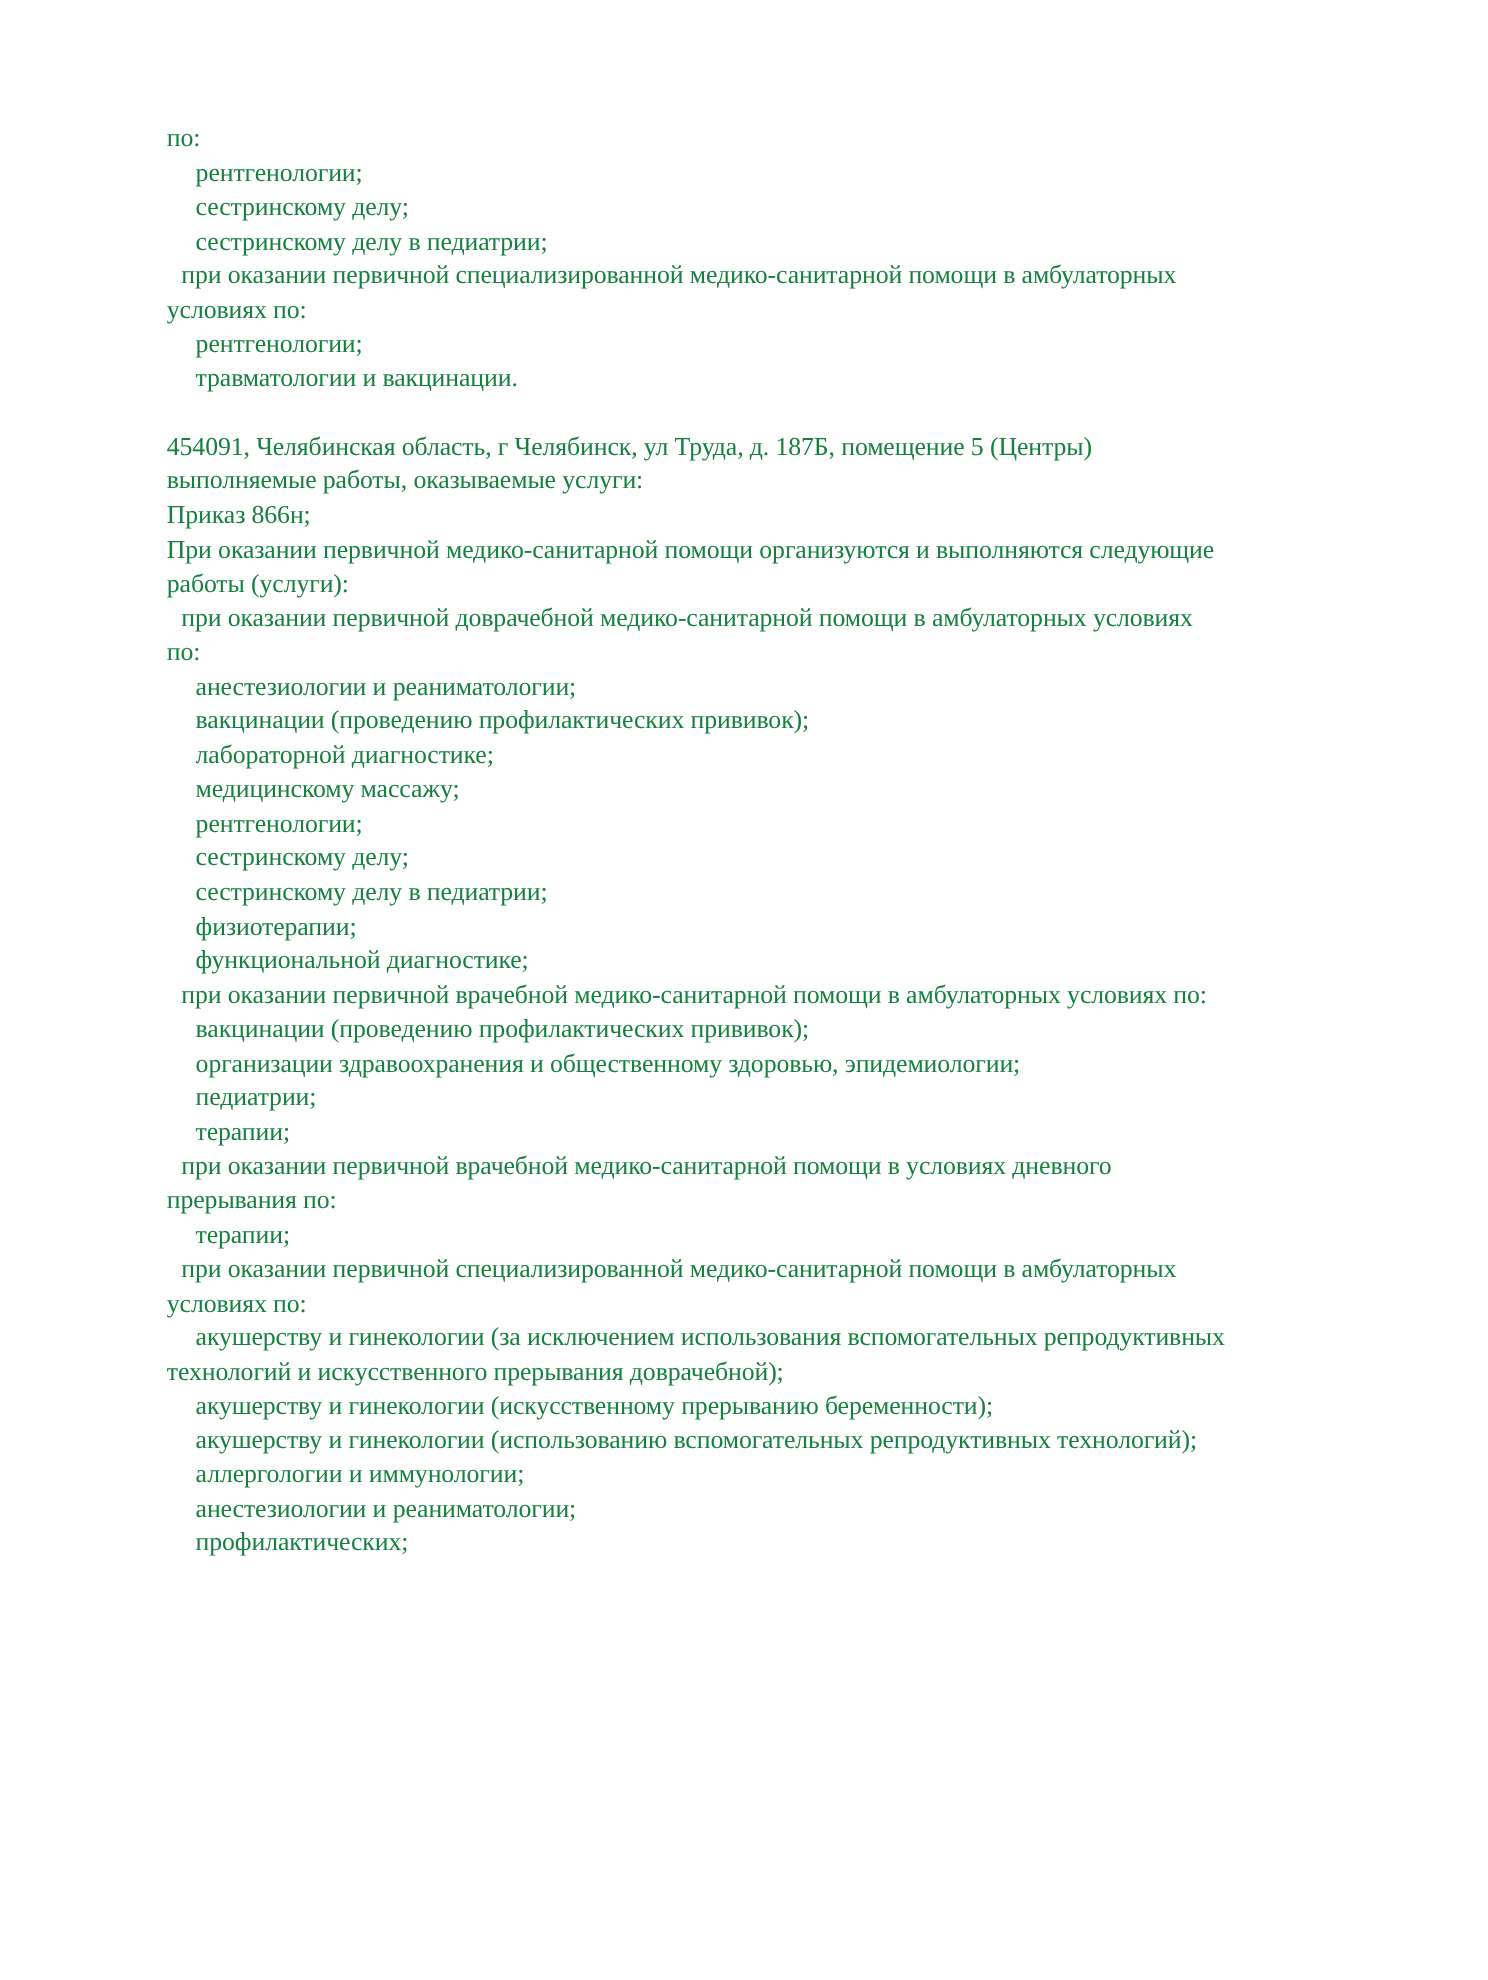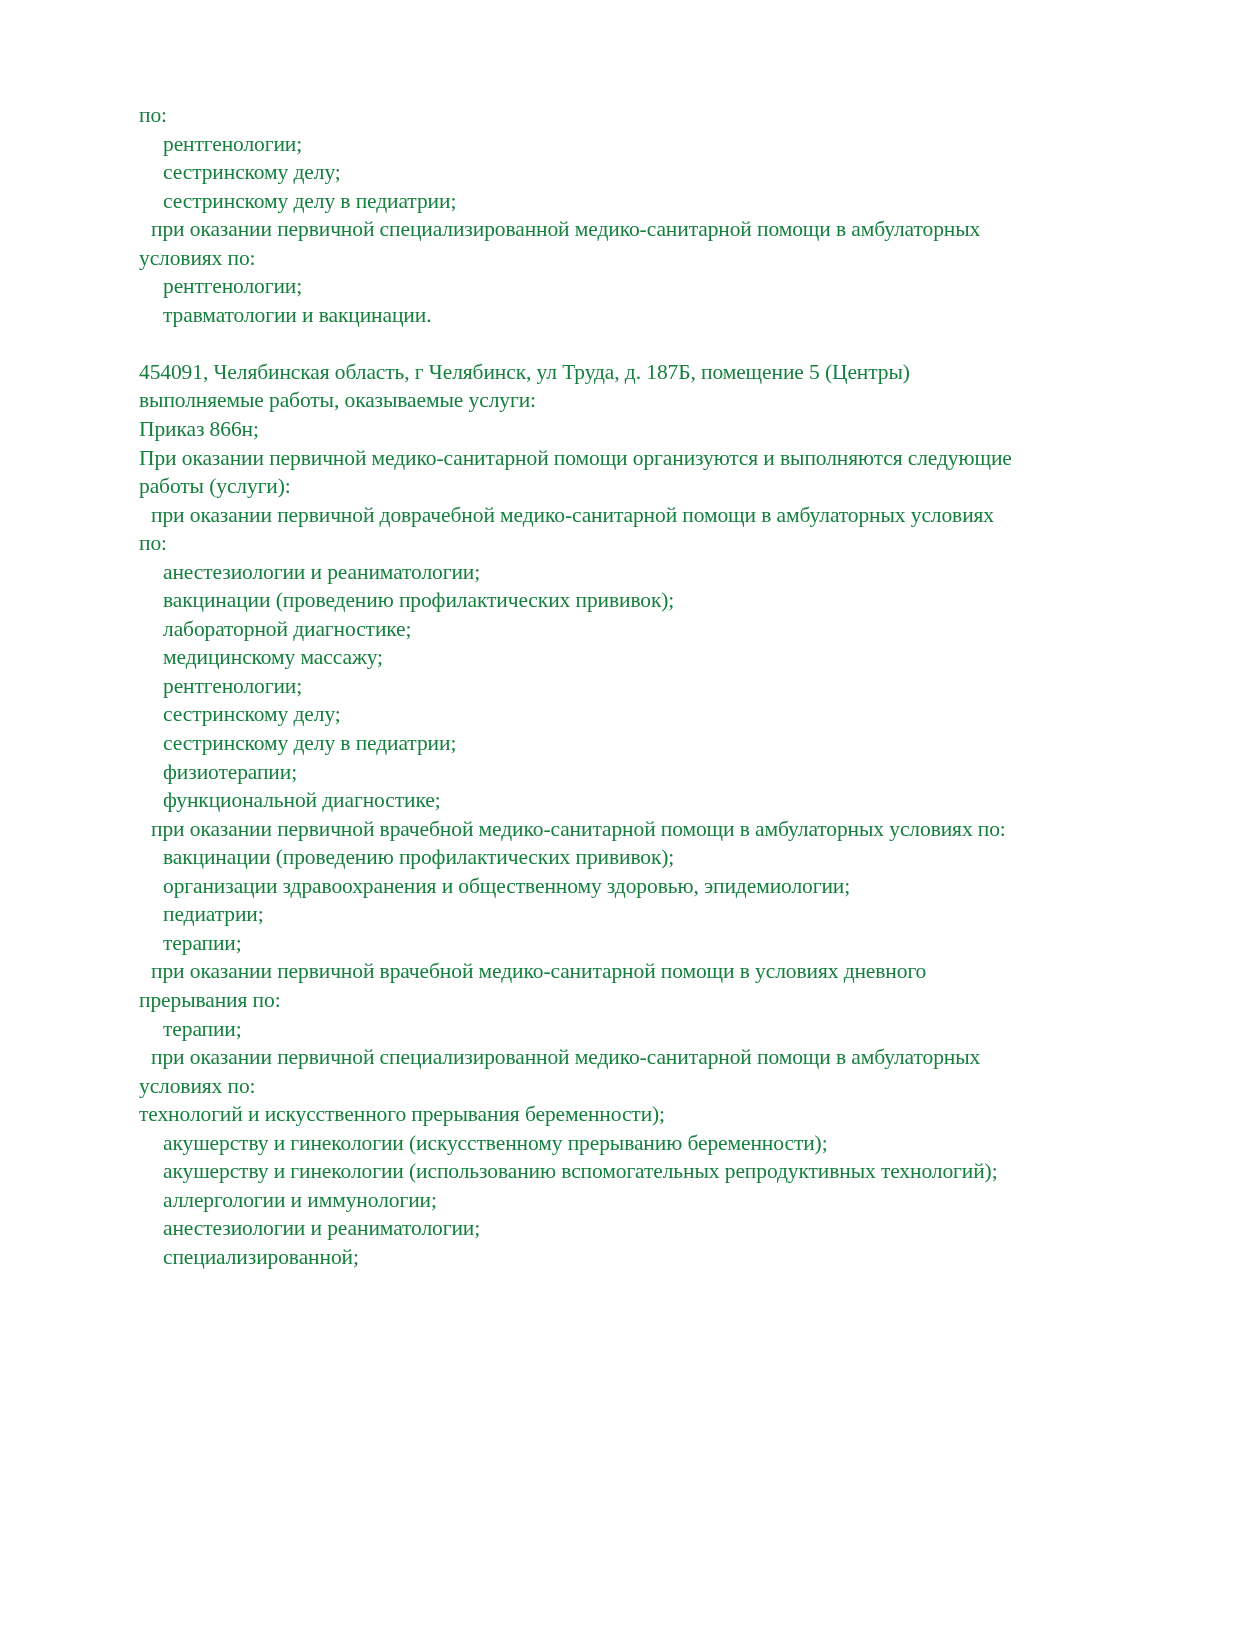--- a/index.html
+++ b/index.html
@@ -51,21 +51,22 @@
         <div class="line ind1">при оказании первичной врачебной медико-санитарной помощи в амбулаторных условиях по:</div>
         <div class="line ind2">вакцинации (проведению профилактических прививок);</div>
         <div class="line ind2">организации здравоохранения и общественному здоровью, эпидемиологии;</div>
         <div class="line ind2">педиатрии;</div>
         <div class="line ind2">терапии;</div>
         <div class="line ind1">при оказании первичной врачебной медико-санитарной помощи в условиях дневного</div>
         <div class="line">прерывания по:</div>
         <div class="line ind2">терапии;</div>
         <div class="line ind1">при оказании первичной специализированной медико-санитарной помощи в амбулаторных</div>
         <div class="line">условиях по:</div>
-        <div class="line">технологий и искусственного прерывания беременности);</div>
+        <div class="line ind2">акушерству и гинекологии (за исключением использования вспомогательных репродуктивных</div>
+        <div class="line">технологий и искусственного прерывания доврачебной);</div>
         <div class="line ind2">акушерству и гинекологии (искусственному прерыванию беременности);</div>
         <div class="line ind2">акушерству и гинекологии (использованию вспомогательных репродуктивных технологий);</div>
         <div class="line ind2">аллергологии и иммунологии;</div>
         <div class="line ind2">анестезиологии и реаниматологии;</div>
-        <div class="line ind2">специализированной;</div>
+        <div class="line ind2">профилактических;</div>
       </div>
   </div>
 </div>
 
 </body></html>

